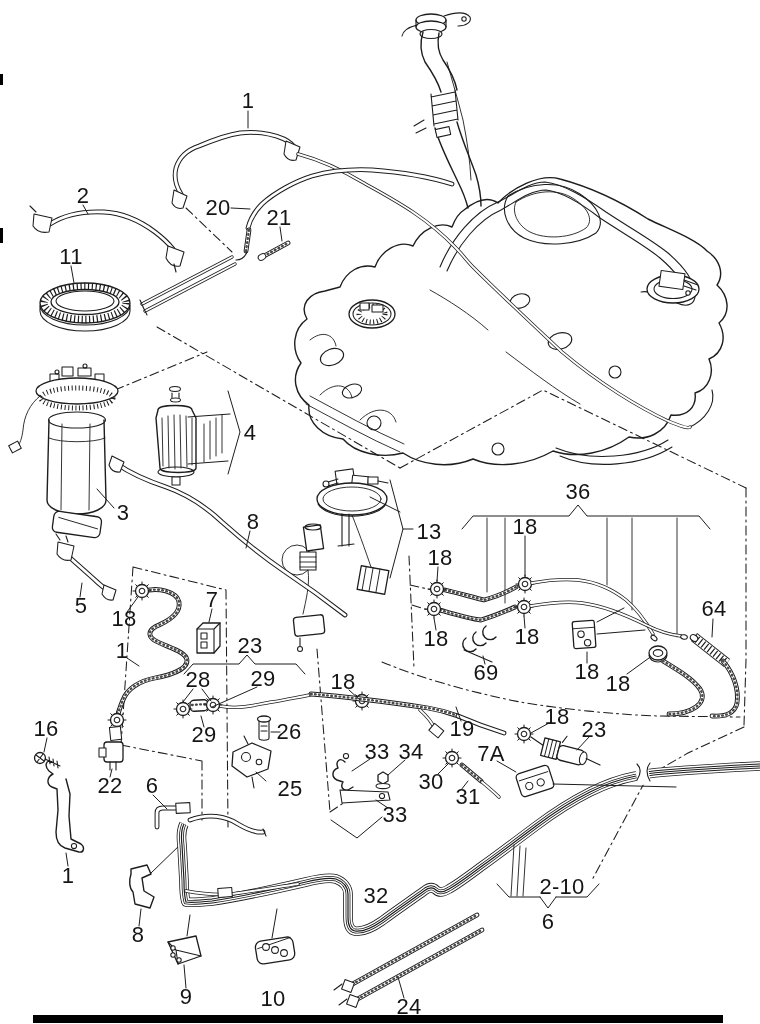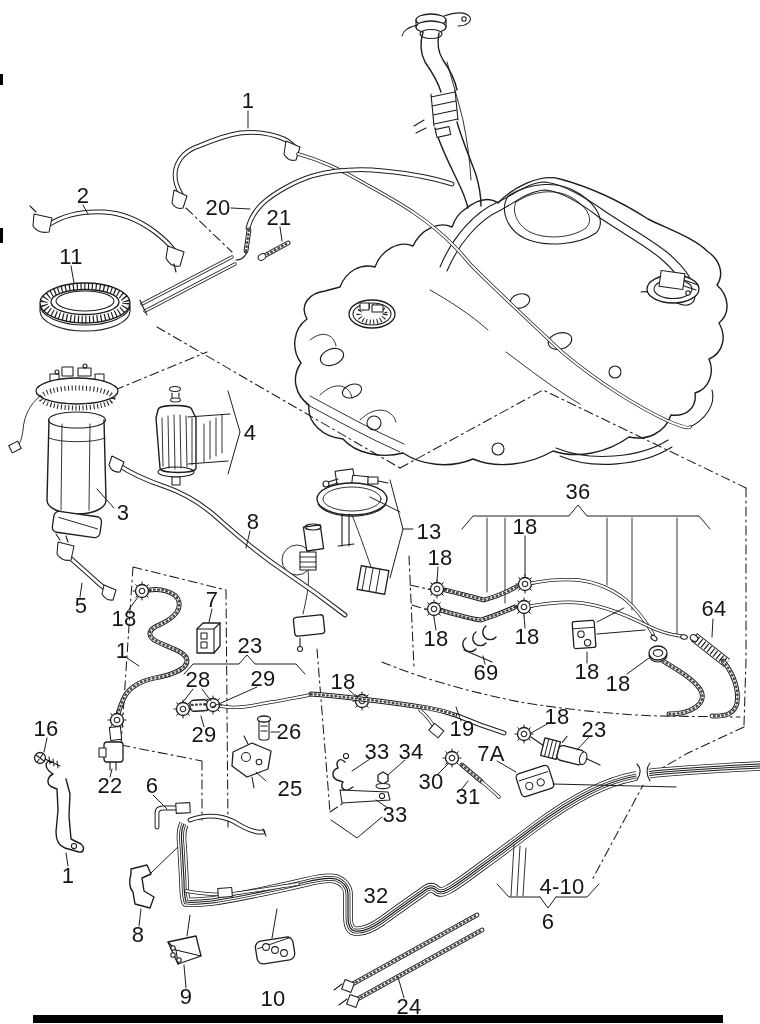--- a/index.html
+++ b/index.html
@@ -568,21 +568,21 @@
   <span class="co" style="left:468px;top:797px">31</span>
   <span class="co" style="left:110px;top:786px">22</span>
   <span class="co" style="left:152px;top:786px">6</span>
   <span class="co" style="left:290px;top:789px">25</span>
   <span class="co" style="left:395px;top:815px">33</span>
   <span class="co" style="left:376px;top:896px">32</span>
   <span class="co" style="left:68px;top:876px">1</span>
   <span class="co" style="left:138px;top:935px">8</span>
   <span class="co" style="left:186px;top:997px">9</span>
   <span class="co" style="left:273px;top:999px">10</span>
-  <span class="co" style="left:562px;top:887px">4-10</span>
+  <span class="co" style="left:562px;top:887px">2-10</span>
   <span class="co" style="left:548px;top:922px">6</span>
   <span class="co" style="left:409px;top:1007px">24</span>
 </div>
 
 <div class="blackbar" style="left:33px;top:1015px;width:690px;height:8px"></div>
 <div class="blackbar" style="left:0;top:74px;width:3px;height:11px"></div>
 <div class="blackbar" style="left:0;top:228px;width:3px;height:15px"></div>
 
 </div>
 

